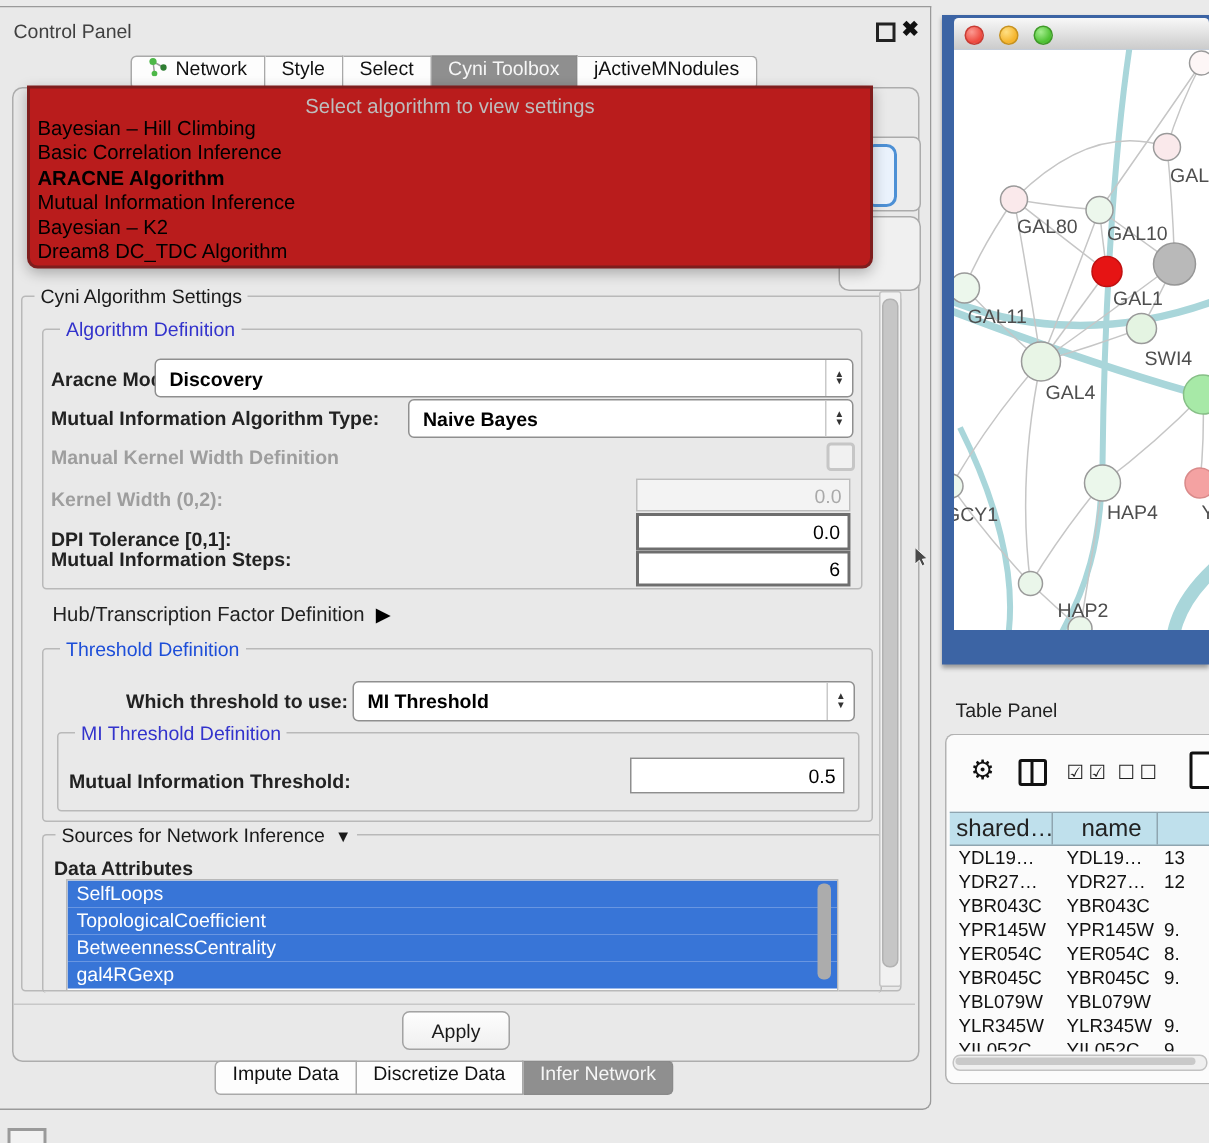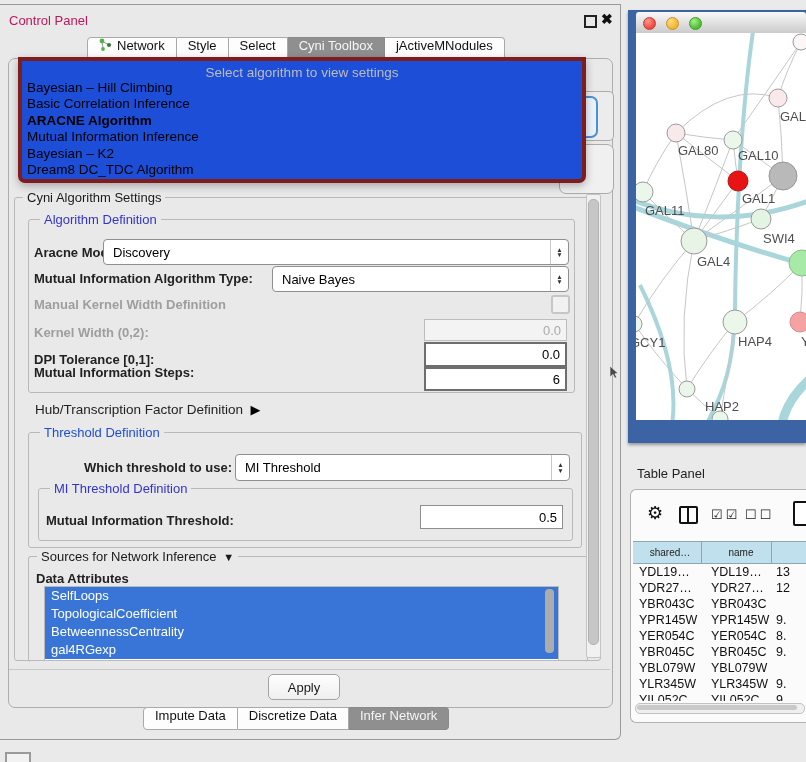--- a/index.html
+++ b/index.html
@@ -3,39 +3,39 @@
 <meta charset="utf-8">
 <style>
   html,body{margin:0;padding:0;}
   #root{position:relative;width:806px;height:762px;background:#EAEAEA;overflow:hidden;
         font-family:"Liberation Sans",sans-serif;color:#1A1A1A;}
   .abs{position:absolute;}
 
   
   .cp{position:absolute;left:0;top:4px;width:620px;height:734px;background:#E9E9E9;
       border:1px solid #9A9A9A;border-left:none;border-radius:0 0 6px 0;}
-  .cp-title{position:absolute;left:9px;top:8px;font-size:13px;color:#be185d;}
+  .cp-title{position:absolute;left:9px;top:8px;font-size:13px;color:#404040;}
   .win-float{position:absolute;left:584px;top:10px;width:9px;height:9px;border:2px solid #222;}
   .win-close{position:absolute;left:601px;top:6px;font-size:14px;font-weight:bold;color:#111;}
 
   
   .tabbar{position:absolute;display:flex;height:23px;z-index:20;}
   .tabseg{background:#FDFDFD;border:1px solid #A9A9A9;border-left:none;font-size:13px;color:#111;
           display:flex;padding:0 11px;white-space:nowrap;}
   .tabseg.first{border-left:1px solid #A9A9A9;border-radius:4px 0 0 4px;}
   .tabseg.last{border-radius:0 4px 4px 0;}
   .tabseg.sel{background:#8F8F8F;color:#F6F6F6;border-color:#8A8A8A;}
   .net-ico{margin-right:5px;}
 
   .inner-panel{position:absolute;left:8px;top:53px;width:603px;height:648px;
                border:1px solid #ADADAD;border-radius:7px;background:#E9E9E9;}
 
   
-  .dropdown{position:absolute;left:18px;top:52px;width:560px;height:118px;background:#1d4ed8;
-            border:4px solid #7f1d1d;border-radius:0 0 7px 7px;z-index:30;
+  .dropdown{position:absolute;left:18px;top:52px;width:560px;height:118px;background:#b91c1c;
+            border:2px solid #7f1d1d;border-radius:0 0 7px 7px;z-index:30;
             box-shadow:0 3px 9px rgba(0,0,0,0.28);}
   .dd-placeholder{position:absolute;left:0;top:4px;width:100%;text-align:center;
                   font-size:13.5px;color:#BDBDBD;}
   .dd-items{position:absolute;left:3px;top:19px;right:3px;}
   .dd-item{font-size:13.5px;line-height:16.4px;color:#000;padding-left:2px;}
   .dd-item.bold{font-weight:bold;}
 
   
   .frag1{position:absolute;left:559px;top:86px;width:53px;height:48px;border:1px solid #ABABAB;
          border-radius:5px;background:#ECECEC;z-index:10;}
@@ -49,21 +49,21 @@
   .fs-title{position:absolute;top:-8px;background:#E9E9E9;padding:0 4px;font-size:13px;white-space:nowrap;}
   .t-black{color:#1A1A1A;}
   .t-blue{color:#3333CC;}
   .t-green{color:#1d4ed8;text-align:center;}
 
   .lbl{position:absolute;font-size:13px;font-weight:bold;color:#222;white-space:nowrap;}
   .lbl.dis{color:#9E9E9E;}
   .plain{font-weight:normal;}
 
   .combo{position:absolute;background:#FFFFFF;border:1px solid #8F8F8F;border-radius:4px;
-         display:flex;align-items:stretch;font-size:13px;}
+         display:flex;align-items:stretch;font-size:13px;font-weight:bold;}
   .combo .val{flex:1;display:flex;align-items:center;padding-left:9px;color:#000;}
   .combo .spin{width:17px;border-left:1px solid #C9C9C9;display:flex;flex-direction:column;
                align-items:center;justify-content:center;color:#333;font-size:6.5px;line-height:5.5px;}
 
   .numfield{position:absolute;font-size:13px;text-align:right;padding:0 5px 0 2px;
             font-family:"Liberation Sans",sans-serif;box-sizing:border-box;}
   .f-dis{background:#F3F3F3;border:1px solid #BDBDBD;color:#A9A9A9;}
   .f-en{background:#FFFFFF;border:2px solid #6E6E6E;color:#000;}
   .f-mi{background:#FFFFFF;border:1px solid #8E8E8E;color:#000;}
 
@@ -100,21 +100,21 @@
   .tp-title{position:absolute;left:637px;top:466px;font-size:13px;color:#222;}
   .tp{position:absolute;left:630px;top:489px;width:176px;height:232px;background:#FBFBFB;
       border:1px solid #B2B2B2;border-right:none;border-radius:6px 0 0 6px;}
   .gear{position:absolute;left:16px;top:12px;font-size:18px;color:#111;}
   .colico{position:absolute;left:48px;top:16px;width:15px;height:14px;border:2px solid #111;border-radius:2px;}
   .colico::after{content:"";position:absolute;left:6px;top:0;width:2px;height:14px;background:#111;}
   .ckpair{position:absolute;font-size:13px;color:#222;letter-spacing:3px;}
   .docico{position:absolute;left:162px;top:11px;width:18px;height:21px;border:2px solid #111;border-radius:2px;background:#FFF;}
   .tbl{position:absolute;left:2px;top:51px;width:174px;height:160px;overflow:hidden;font-size:12.5px;}
   .tbl-head{display:flex;height:21px;background:#BFE0EC;border-top:1px solid #8FA5B0;border-bottom:1px solid #8FA5B0;}
-  .th{display:flex;align-items:center;justify-content:center;font-size:10px;color:#222;border-right:1px solid #8FA5B0;box-sizing:border-box;}
+  .th{display:flex;align-items:center;justify-content:center;font-size:16px;color:#222;border-right:1px solid #8FA5B0;box-sizing:border-box;}
   .tr{display:flex;height:16px;align-items:center;color:#111;}
   .td{white-space:nowrap;overflow:hidden;box-sizing:border-box;}
   .c1{width:69px;padding-left:6px;}
   .c2{width:70px;padding-left:9px;}
   .c3{width:35px;padding-left:4px;}
   .hscroll{position:absolute;left:4px;top:213px;width:168px;height:9px;background:#EFEFEF;border:1px solid #C2C2C2;border-radius:5px;}
   .hthumb{position:absolute;left:1px;top:1px;width:160px;height:5px;background:#C9C9C9;border-radius:4px;}
 
   .partial-box{position:absolute;left:5px;top:752px;width:22px;height:14px;border:2px solid #9A9A9A;background:#F2F2F2;}
   .cursor{position:absolute;left:610px;top:365px;z-index:50;}

